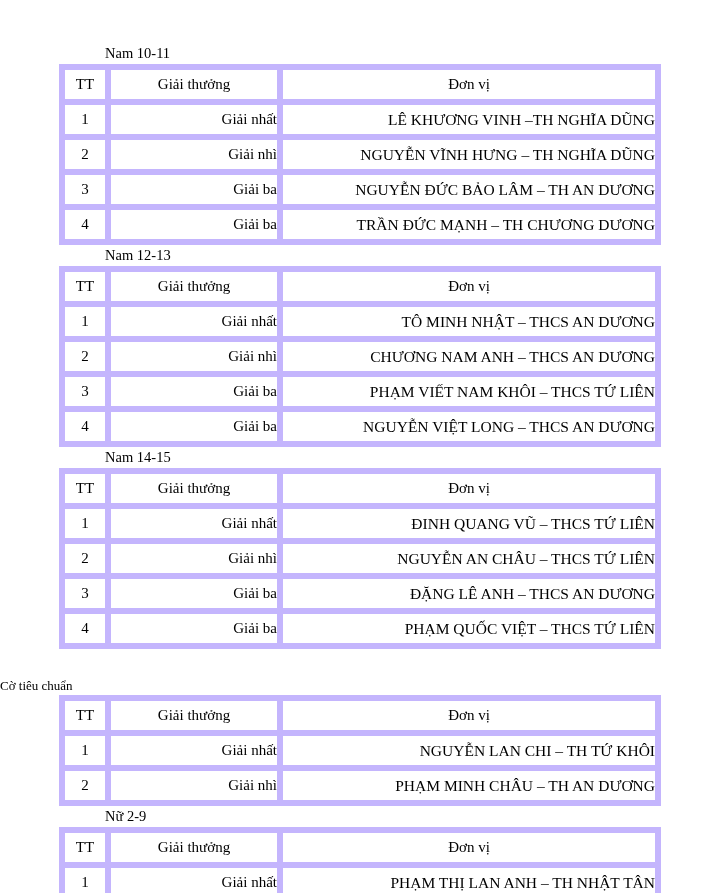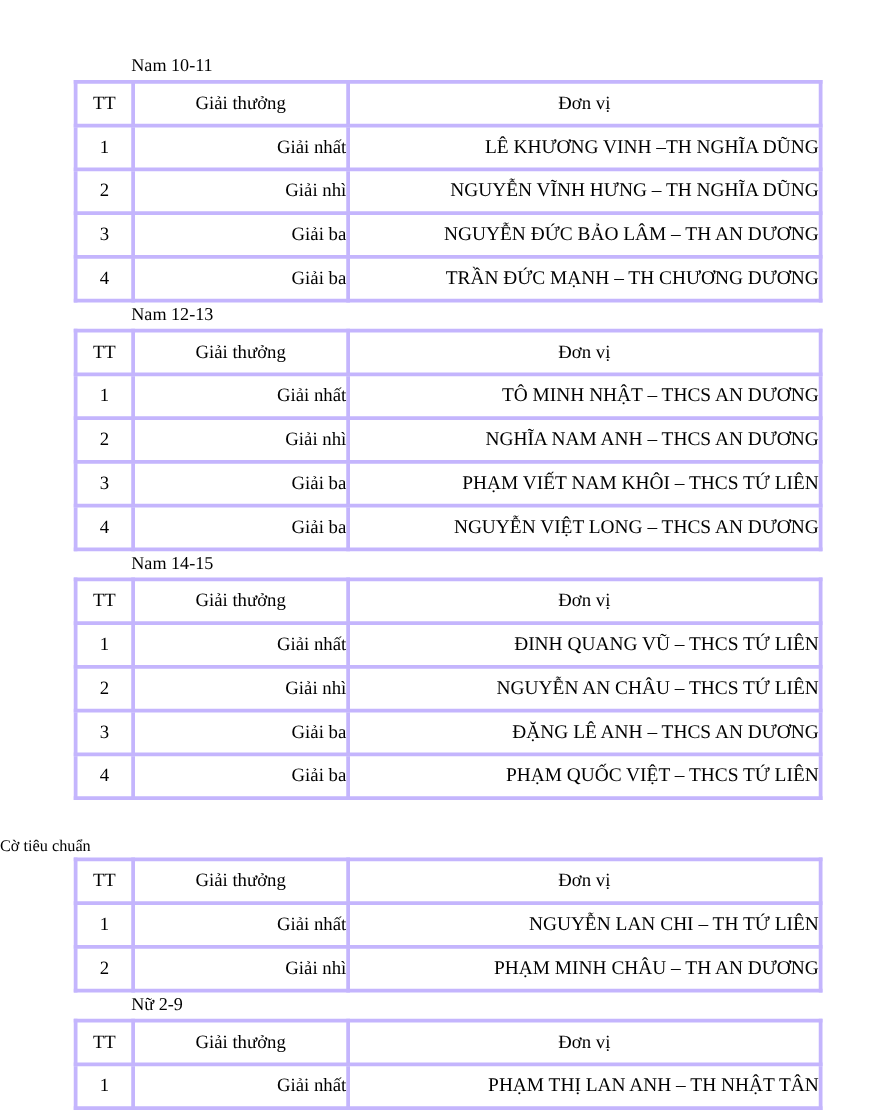--- a/index.html
+++ b/index.html
@@ -45,21 +45,21 @@
   
   table.award-table {
     border-collapse: collapse;
     margin: 0 0 0 59px;
     width: 596px;
     table-layout: fixed;
     background: #fff;
   }
   table.award-table td,
   table.award-table th {
-    border: 3px solid #c4b5fd;
+    border: 6px solid #c4b5fd;
     padding: 0 0 0 0;
     font-weight: normal;
     vertical-align: middle;
     height: 35px;
     box-sizing: border-box;
     overflow: hidden;
     white-space: nowrap;
   }
   col.c-tt    { width: 46px;  }
   col.c-prize { width: 172px; }
@@ -148,21 +148,21 @@
     </thead>
     <tbody>
       <tr>
         <td class="d-tt">1</td>
         <td class="d-prize">Giải nhất</td>
         <td class="d-unit">TÔ MINH NHẬT – THCS AN DƯƠNG</td>
       </tr>
       <tr>
         <td class="d-tt">2</td>
         <td class="d-prize">Giải nhì</td>
-        <td class="d-unit">NGHĨA NAM ANH – THCS AN DƯƠNG</td>
+        <td class="d-unit">CHƯƠNG NAM ANH – THCS AN DƯƠNG</td>
       </tr>
       <tr>
         <td class="d-tt">3</td>
         <td class="d-prize">Giải ba</td>
         <td class="d-unit">PHẠM VIẾT NAM KHÔI – THCS TỨ LIÊN</td>
       </tr>
       <tr>
         <td class="d-tt">4</td>
         <td class="d-prize">Giải ba</td>
         <td class="d-unit">NGUYỄN VIỆT LONG – THCS AN DƯƠNG</td>
@@ -222,21 +222,21 @@
       <tr>
         <th class="h-tt">TT</th>
         <th class="h-prize">Giải thưởng</th>
         <th class="h-unit">Đơn vị</th>
       </tr>
     </thead>
     <tbody>
       <tr>
         <td class="d-tt">1</td>
         <td class="d-prize">Giải nhất</td>
-        <td class="d-unit">NGUYỄN LAN CHI – TH TỨ LIÊN</td>
+        <td class="d-unit">NGUYỄN LAN CHI – TH TỨ KHÔI</td>
       </tr>
       <tr>
         <td class="d-tt">2</td>
         <td class="d-prize">Giải nhì</td>
         <td class="d-unit">PHẠM MINH CHÂU – TH AN DƯƠNG</td>
       </tr>
     </tbody>
   </table>
 
   <div class="section-label">Nữ 2-9</div>

